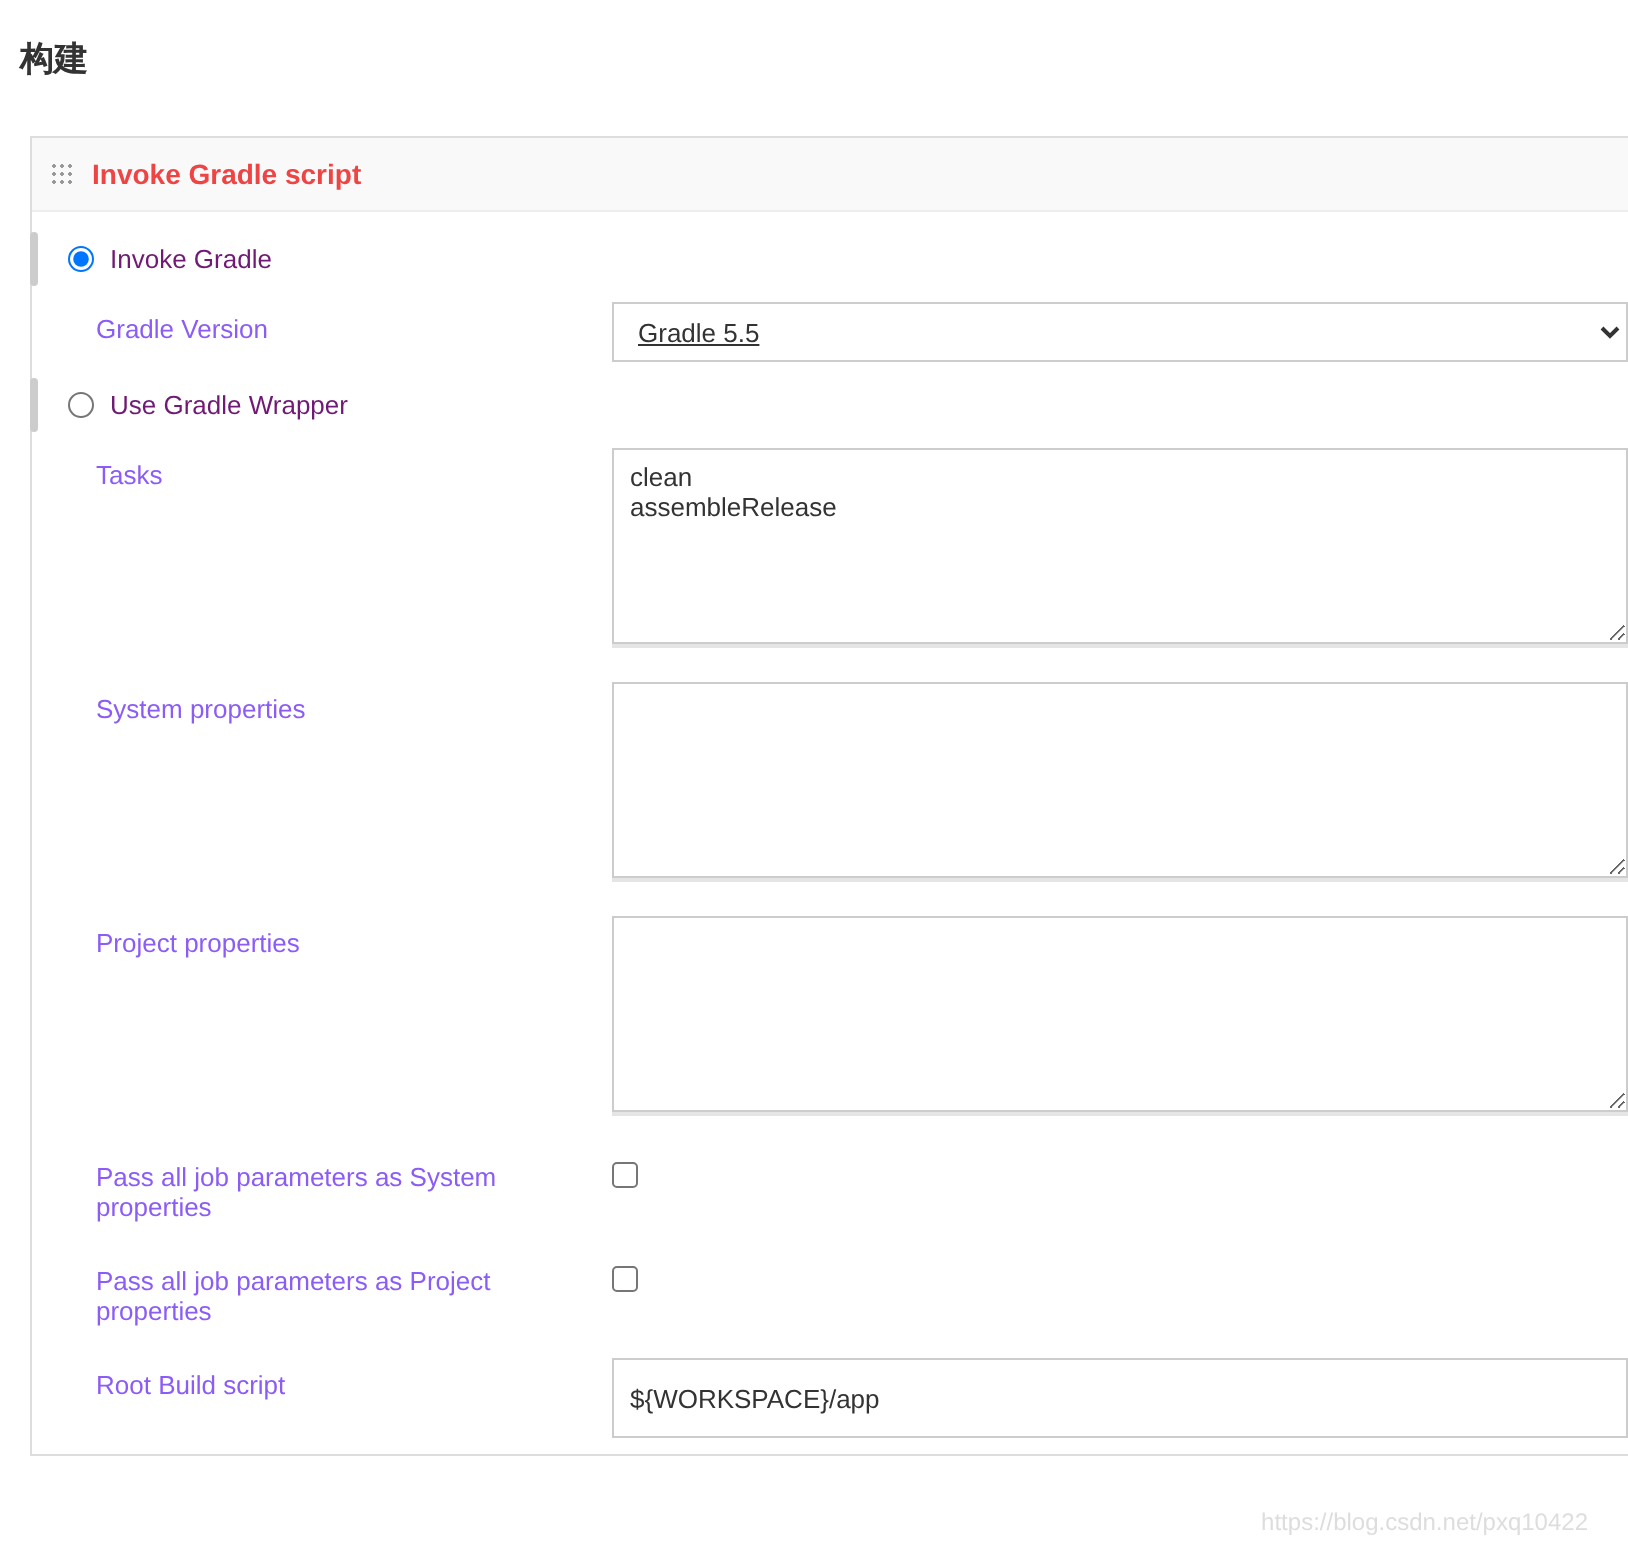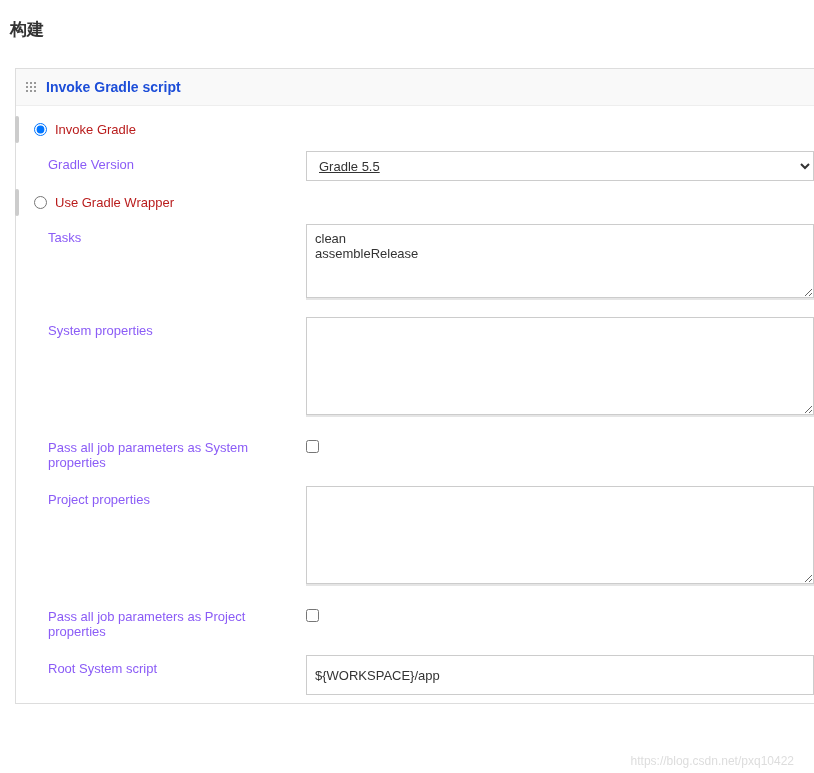--- a/index.html
+++ b/index.html
@@ -41,21 +41,21 @@
       width: 14px;
       height: 14px;
       margin-right: 8px;
       background-image: radial-gradient(circle, #999 1px, transparent 1px);
       background-size: 4px 4px;
       background-position: 1px 1px;
     }
     .section-title {
       font-weight: bold;
       font-size: 14px;
-      color: #1d4ed8;
+      color: #ef4444;
     }
     .form-body {
       padding: 10px 0 0 10px;
     }
     .radio-row {
       display: flex;
       align-items: center;
       padding: 6px 0 6px 0;
       position: relative;
     }
@@ -68,21 +68,21 @@
       background: #ccc;
       border-radius: 2px;
     }
     .radio-row input[type="radio"] {
       margin: 0 8px 0 8px;
       width: 13px;
       height: 13px;
     }
     .radio-label {
       font-size: 13px;
-      color: #b91c1c;
+      color: #701a75;
     }
     .field-row {
       display: flex;
       align-items: flex-start;
       padding: 8px 0;
     }
     .field-label {
       width: 280px;
       font-size: 13px;
       color: #8b5cf6;
@@ -121,21 +121,21 @@
       width: 100%;
       padding: 6px 8px;
       font-size: 13px;
       border: 1px solid #ccc;
       background: #fff;
       color: #333;
       font-family: inherit;
       resize: vertical;
       box-shadow: 0 2px 0 #e5e5e5;
     }
-    .ta-tasks { height: 74px; }
+    .ta-tasks { height: 98px; }
     .ta-system { height: 98px; }
     .ta-project { height: 98px; }
     .checkbox-wrap {
       padding-top: 6px;
     }
     .checkbox-wrap input[type="checkbox"] {
       width: 13px;
       height: 13px;
     }
     .gradle-version-row {
@@ -197,42 +197,42 @@
 
 
     <div class="field-row">
       <div class="field-label tight">System properties</div>
       <div class="field-control">
         <textarea class="text-area ta-system" style=""></textarea>
       </div>
     </div>
 
     <div class="field-row">
+      <div class="field-label tight">Project properties</div>
+      <div class="field-control">
+        <textarea class="text-area ta-project" style=""></textarea>
+      </div>
+    </div>
+
+    <div class="field-row">
       <div class="field-label tight">Pass all job parameters as System properties</div>
       <div class="field-control checkbox-wrap">
         <input type="checkbox" style="">
       </div>
     </div>
 
     <div class="field-row">
-      <div class="field-label tight">Project properties</div>
-      <div class="field-control">
-        <textarea class="text-area ta-project" style=""></textarea>
-      </div>
-    </div>
-
-    <div class="field-row">
       <div class="field-label tight">Pass all job parameters as Project properties</div>
       <div class="field-control checkbox-wrap">
         <input type="checkbox" style="">
       </div>
     </div>
 
     <div class="field-row">
-      <div class="field-label tight">Root System script</div>
+      <div class="field-label tight">Root Build script</div>
       <div class="field-control">
         <input type="text" class="text-input" value="${WORKSPACE}/app" style="">
       </div>
     </div>
 
   </div>
 </div>
 
 <div class="watermark">https://blog.csdn.net/pxq10422</div>
 

